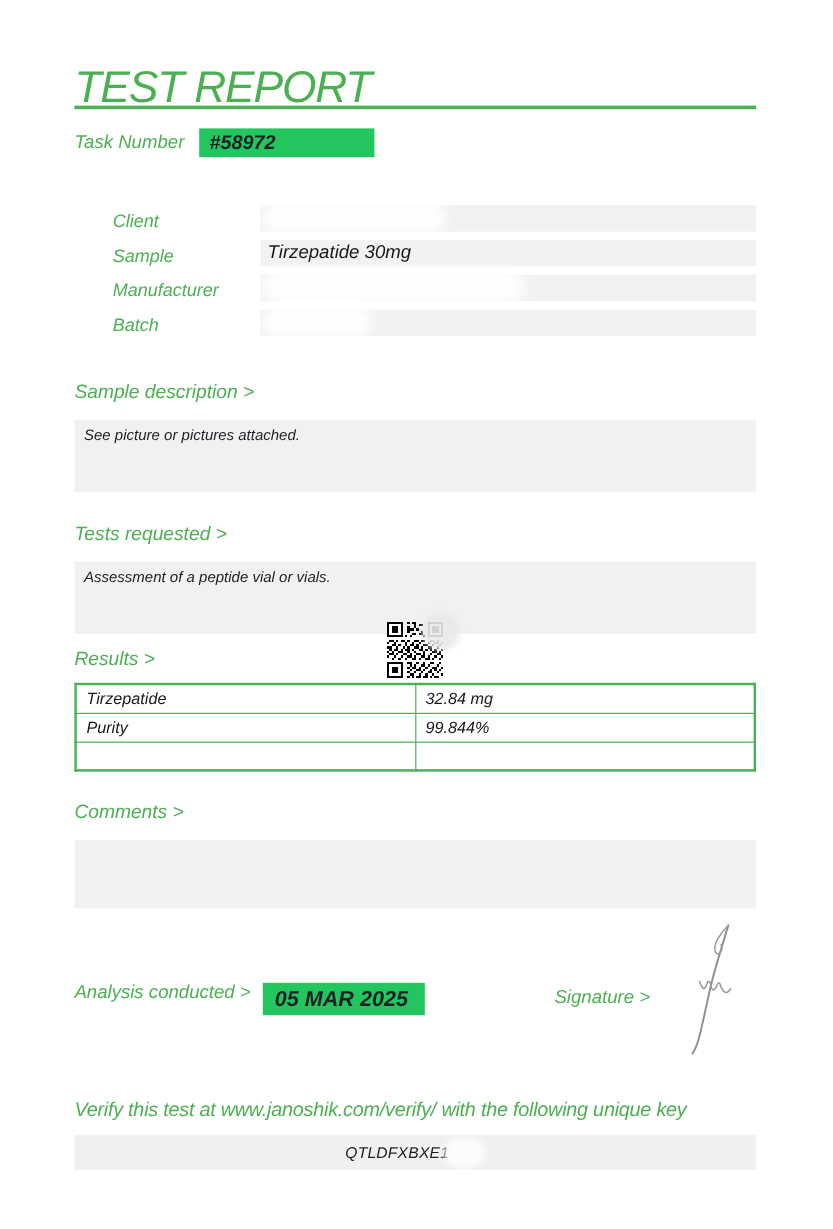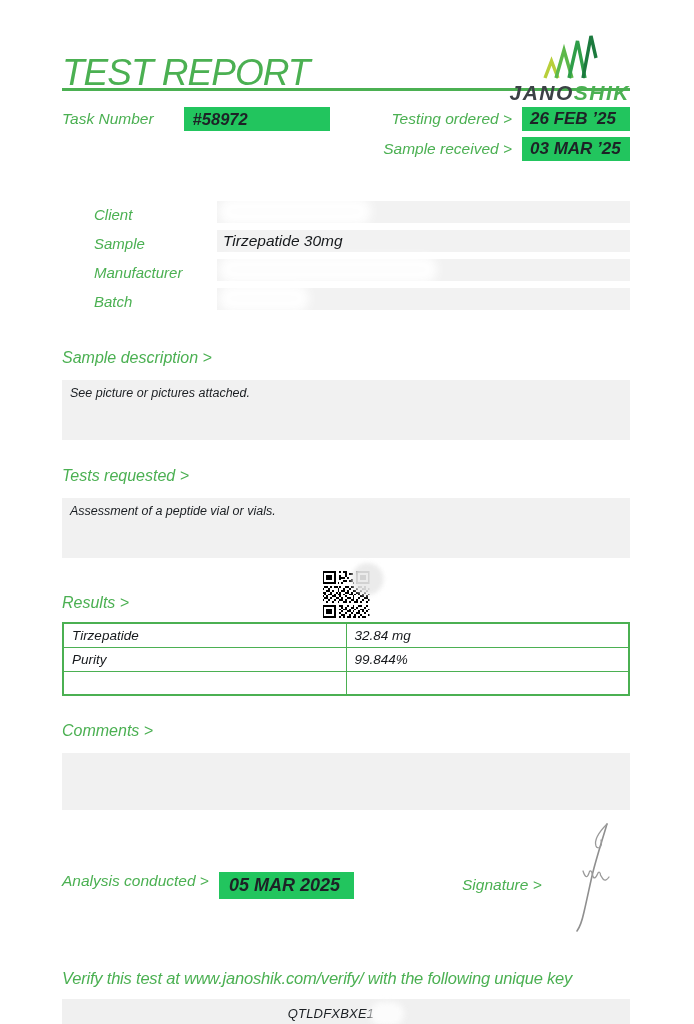--- a/index.html
+++ b/index.html
@@ -15,21 +15,21 @@
   .logo-text .jano { color: #3c4146; }
   .logo-text .shik { color: #4bb052; }
   .contact { margin-top: 30px; text-align: right; font-size: 12px; color: #6d6d6d; line-height: 1.35; }
 
   .green-rule { border: none; border-top: 3px solid #4bb052; margin-top: 0px; }
 
   .lbl { color: #4bb052; font-size: 15.5px; }
 
   
   .task-row { display: flex; justify-content: space-between; margin-top: 16px; }
-  .task-left { display: flex; align-items: center; gap: 30px; height: 24px; }
+  .task-left { display: flex; align-items: center; gap: 12px; height: 24px; }
   .val-box { background: #22c55e; color: #1d2226; }
   .task-num { width: 146px; height: 24px; line-height: 24px; padding-left: 9px; font-size: 16.5px; font-weight: 600; }
   .task-right { display: flex; flex-direction: column; gap: 6px; }
   .date-row { display: flex; align-items: center; gap: 10px; justify-content: flex-end; }
   .date-box { width: 108px; height: 24px; line-height: 24px; padding-left: 8px; font-size: 17px; font-weight: 600; }
 
   
   .info-grid { margin-top: 40px; }
   .info-row { display: flex; align-items: flex-end; margin-bottom: 7px; height: 22px; margin-left: 32px; }
   .info-row .lbl { width: 123px; flex: none; font-size: 15px; }
@@ -41,21 +41,21 @@
   .redact.batch { left: 2px; width: 90px; }
 
   
   .block-h { color: #4bb052; font-size: 16px; font-weight: 400; }
   .sec-desc { margin-top: 39px; }
   .sec-tests { margin-top: 27px; }
   .gray-box { background: #f1f1f1; margin-top: 13px; }
   .body-box { height: 60px; padding: 6px 8px; font-size: 12.5px; color: #1b1f23; }
 
   
-  .sec-results { position: relative; margin-top: 36px; }
+  .sec-results { position: relative; margin-top: 13px; }
   .qr-wrap { position: absolute; left: 50%; transform: translateX(-50%); top: -23px; width: 47px; height: 50px; }
   .qr-wrap svg { width: 47px; height: 47px; display: block; }
   .qr-blur { position: absolute; top: -8px; right: -14px; width: 32px; height: 32px; border-radius: 50%;
              background: #e9e9e9; opacity: 0.9; filter: blur(2px); }
   .results-table { width: 100%; border-collapse: collapse; margin-top: 10px; border: 2px solid #4bb052; }
   .results-table td { border: 1.5px solid #4bb052; height: 24px; padding: 0 8px; font-size: 13.5px; color: #16191c; }
   .results-table td.c1 { width: 50%; }
 
   
   .sec-comments { margin-top: 26px; }
@@ -75,48 +75,29 @@
               filter: blur(3px); vertical-align: middle; margin-left: -4px; }
 </style>
 </head>
 <body>
 
 <div class="page">
 
   <header class="hdr">
     <h1 class="title">TEST REPORT</h1>
 
-    <div class="logo">
-      <svg width="64" height="46" viewBox="0 0 64 46">
-        <path d="M7 44 L13.5 27 L20 44" fill="none" stroke="#b8cf3a" stroke-width="3.4"></path>
-        <path d="M18 44 L26 16 L34 44" fill="none" stroke="#5cb84a" stroke-width="3.4"></path>
-        <path d="M31 44 L39.5 7 L47 44" fill="none" stroke="#2f9e49" stroke-width="3.4"></path>
-        <path d="M45 44 L53 2 L58 24" fill="none" stroke="#1c7a3e" stroke-width="3.4"></path>
-      </svg>
-      <div class="logo-text"><span class="jano">JANO</span><span class="shik">SHIK</span></div>
-    </div>
 
   </header>
 
   <hr class="green-rule">
 
   <section class="task-row">
     <div class="task-left">
       <span class="lbl">Task Number</span>
       <span class="val-box task-num">#58972</span>
-    </div>
-    <div class="task-right">
-      <div class="date-row">
-        <span class="lbl">Testing ordered &gt;</span>
-        <span class="val-box date-box">26 FEB ’25</span>
-      </div>
-      <div class="date-row">
-        <span class="lbl">Sample received &gt;</span>
-        <span class="val-box date-box">03 MAR ’25</span>
-      </div>
     </div>
   </section>
 
   <section class="info-grid">
     <div class="info-row">
       <span class="lbl">Client</span>
       <div class="field">
           <div class="redact client"></div>
         </div>
     </div>

